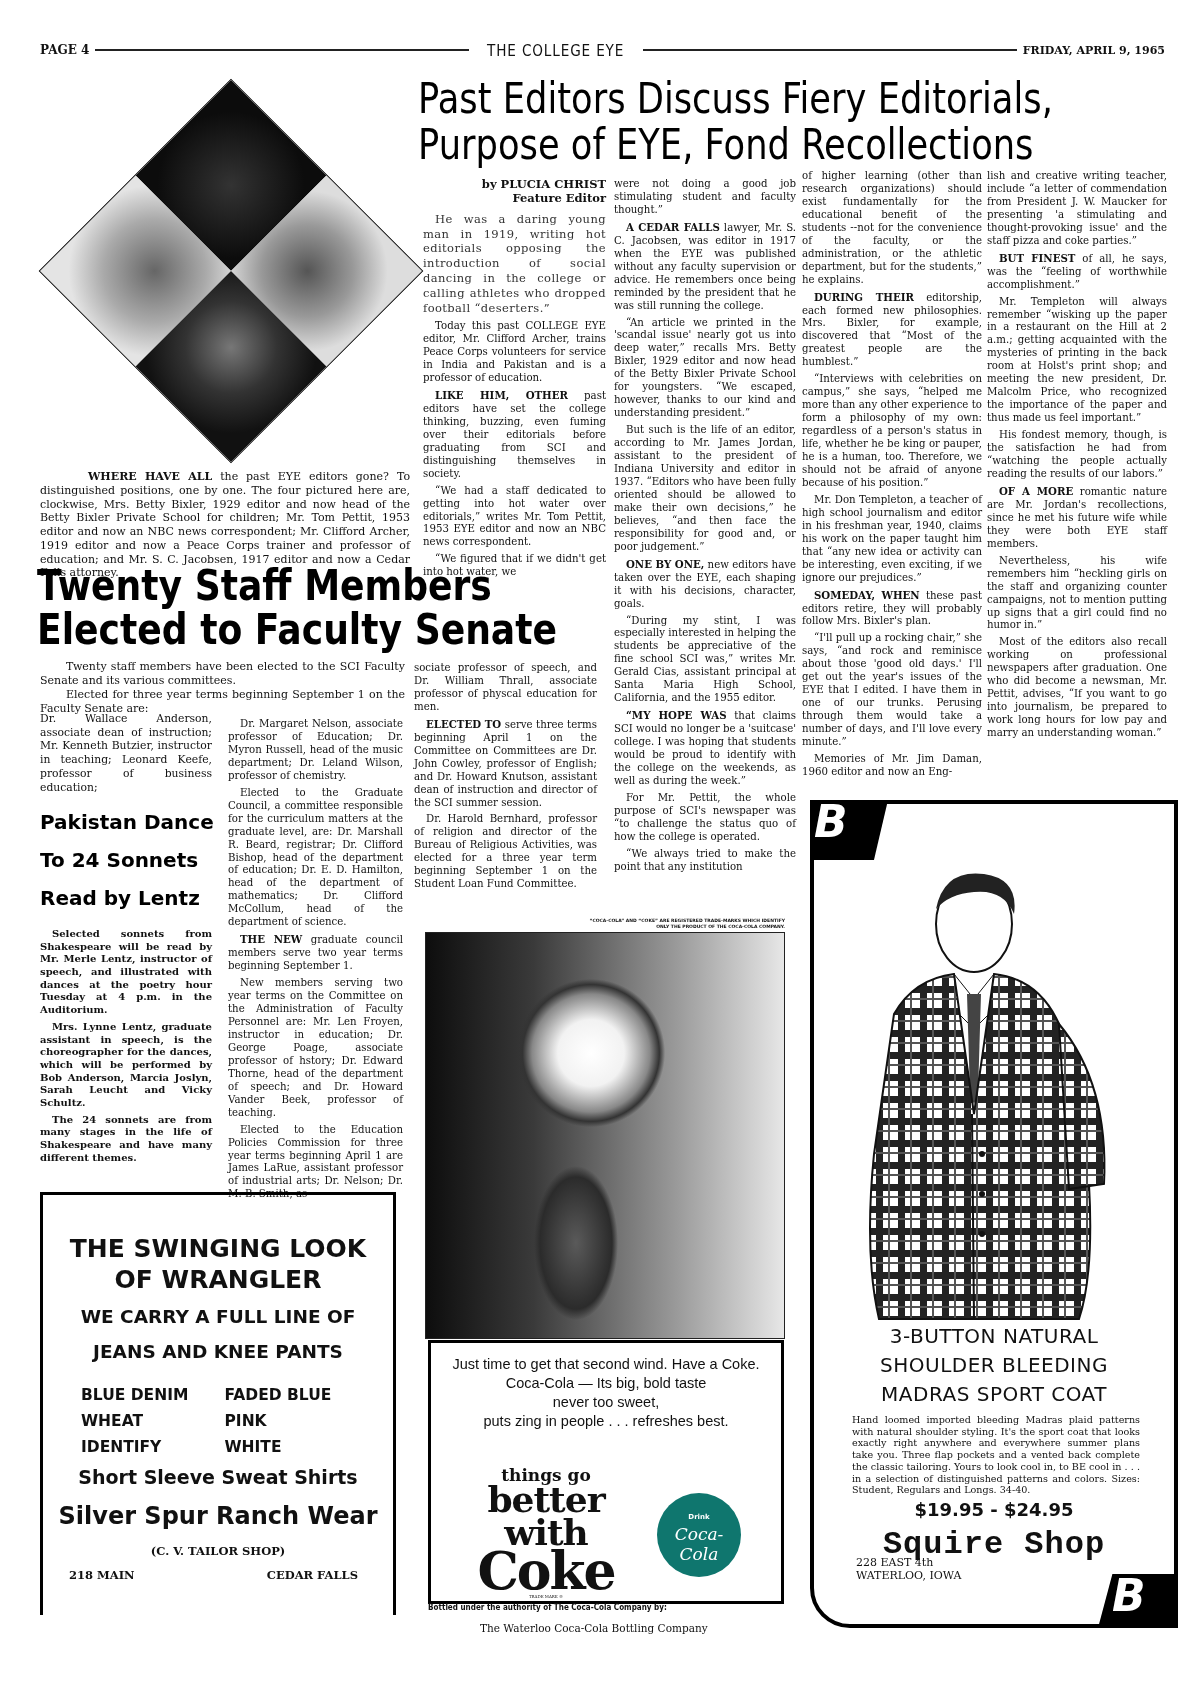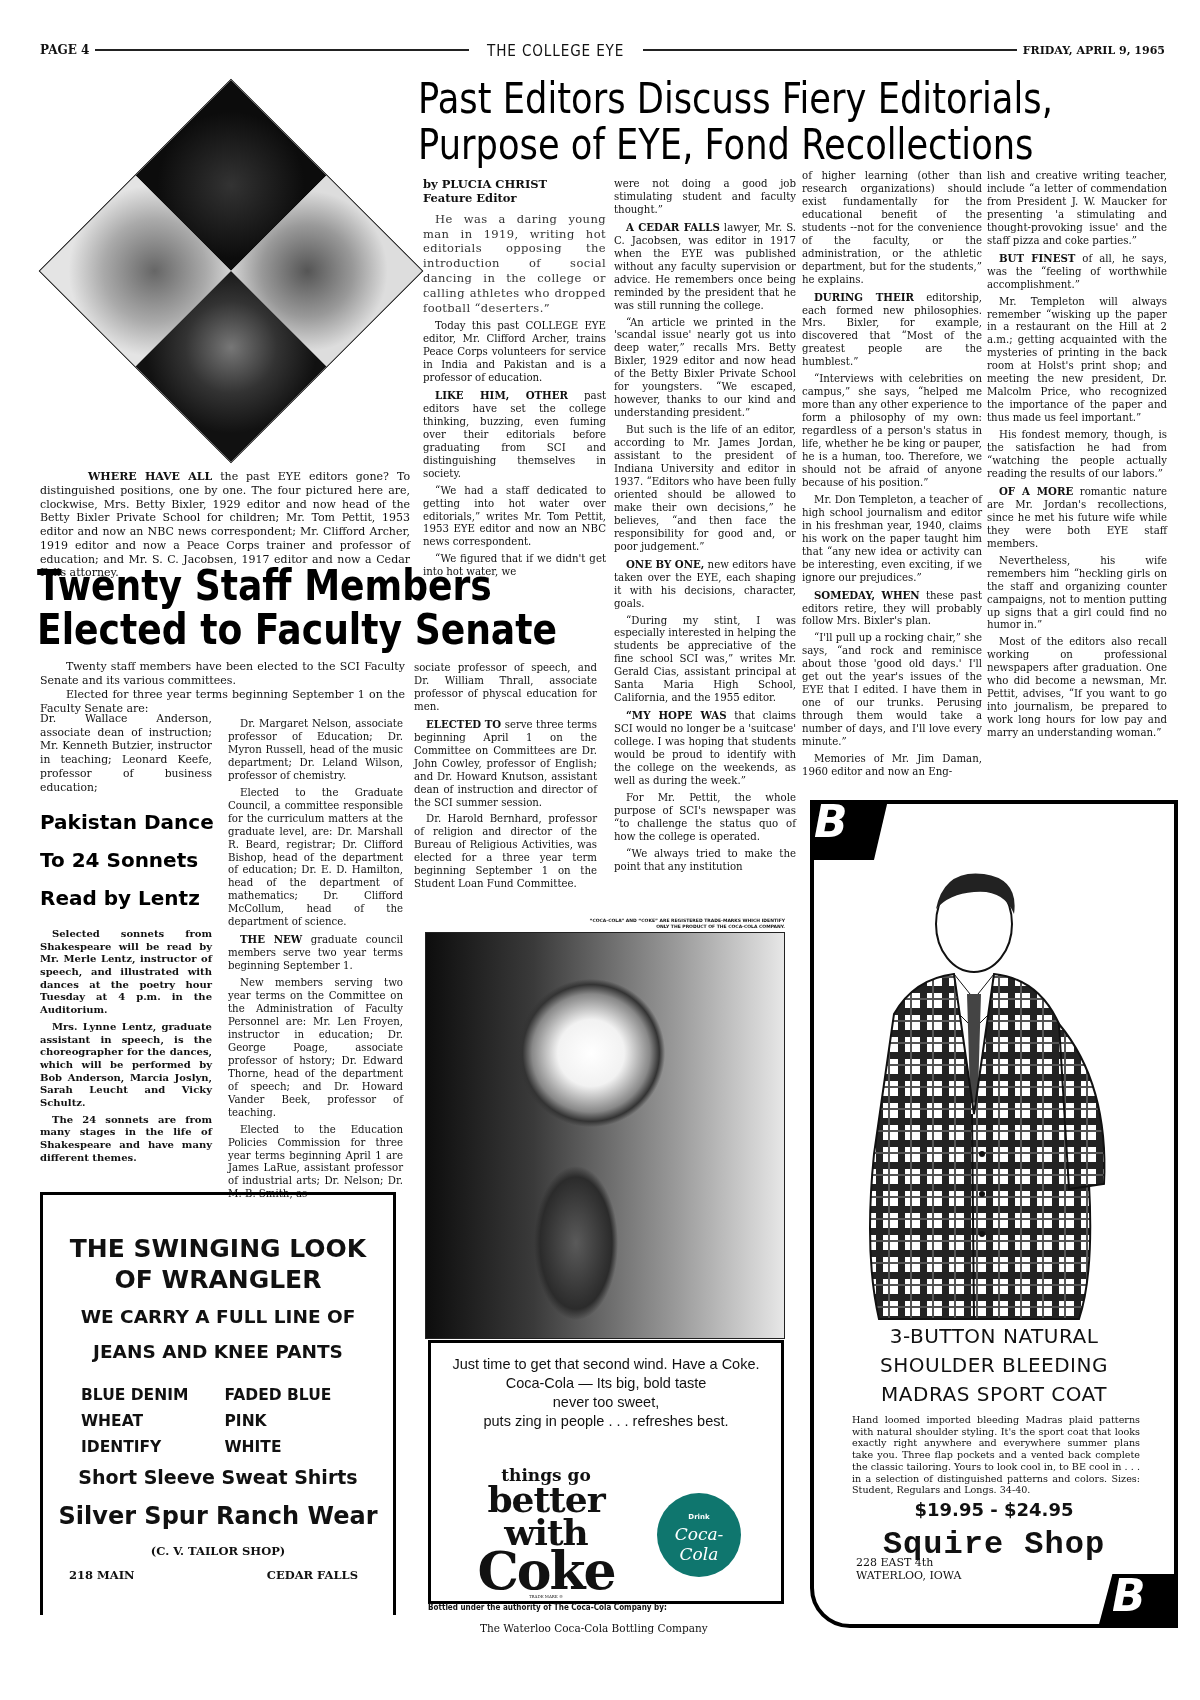--- a/index.html
+++ b/index.html
@@ -17,21 +17,21 @@
     .h1 { top:78px; left:418px; font-size:42px; transform:scaleX(0.84); transform-origin:left top; white-space:nowrap; }
     .h1 div { margin-bottom:4px; }
     .h2 { top:565px; left:37px; font-size:42px; font-weight:bold; transform:scaleX(0.86); transform-origin:left top; white-space:nowrap; }
     .h2 div { margin-bottom:2px; }
     .h3 { left:40px; font-size:20px; font-weight:bold; }
     
     .col { font-size:10.2px; line-height:1.27; text-align:justify; hyphens:manual; }
     .col p { margin:0 0 4px 0; text-indent:12px; }
     .col p.noind { text-indent:0; }
     .col b { font-weight:bold; }
-    .byline { text-align:left; font-weight:bold; font-size:11.5px; line-height:1.2; margin-bottom:6px; text-indent:0 !important; }
+    .byline { text-align:right; font-weight:bold; font-size:11.5px; line-height:1.2; margin-bottom:6px; text-indent:0 !important; }
     .lead { font-size:11.5px; line-height:1.3; letter-spacing:0.4px; color:#333; }
     .caption { font-size:11px; line-height:1.25; text-align:justify; }
     .caption b { font-weight:bold;margin-left:48px; }
     
     .diamond-wrap { top:80px; left:40px; width:380px; height:380px; }
     .diamond { position:absolute; left:55px; top:0; width:270px; height:270px; transform:translate(0,55px) rotate(45deg); transform-origin:center; overflow:hidden; border:1px solid #000; }
     .q { position:absolute; width:50%; height:50%; }
     .q1 { left:0; top:0; background:radial-gradient(circle at 55% 55%, #333 0%, #0c0c0c 70%); }
     .q2 { left:50%; top:0; background:radial-gradient(circle at 40% 60%, #555 0%, #999 40%, #ddd 70%); }
     .q3 { left:0; top:50%; background:radial-gradient(circle at 60% 40%, #666 0%, #aaa 45%, #e4e4e4 75%); }

